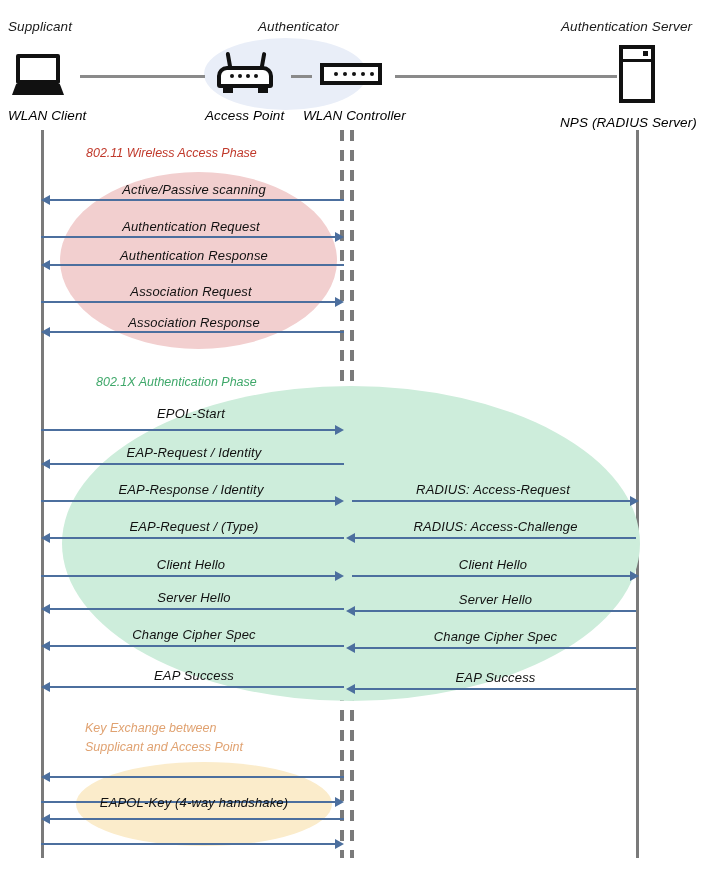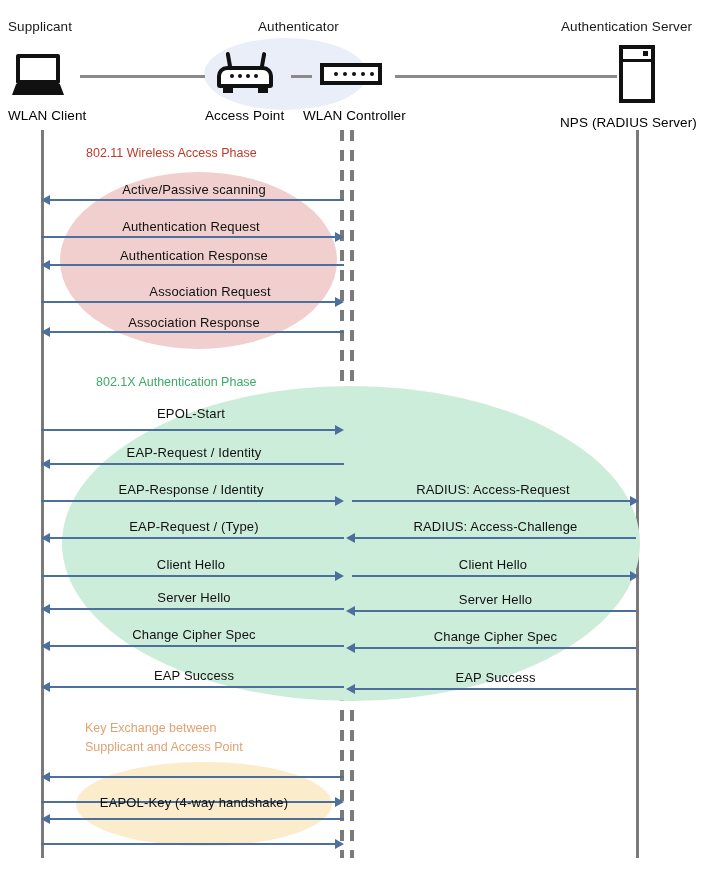--- a/index.html
+++ b/index.html
@@ -6,20 +6,21 @@
   body{
     font-family:"Liberation Sans", sans-serif;
     -webkit-font-smoothing:antialiased;
   }
   #stage{
     position:relative;
     width:713px;
     height:875px;
     background:#ffffff;
     overflow:hidden;
+    font-style:italic;
   }
 
   
   .actor-title{
     position:absolute;
     font-size:13.5px;
     color:#1a1a1a;
     white-space:nowrap;
     letter-spacing:0.1px;
   }
@@ -267,21 +268,21 @@
 
   <div class="msg">
     <div class="msg-line" style="left:44px;top:264px;width:300px;"></div>
     <div class="msg-head head-left" style="left:41px;top:260px;"></div>
     <div class="msg-label" style="left:44px;top:248px;width:300px;">Authentication Response</div>
   </div>
 
   <div class="msg">
     <div class="msg-line" style="left:41px;top:301px;width:300px;"></div>
     <div class="msg-head head-right" style="left:335px;top:297px;"></div>
-    <div class="msg-label" style="left:41px;top:284px;width:300px;margin-left:19px;">Association Request</div>
+    <div class="msg-label" style="left:41px;top:284px;width:300px;">Association Request</div>
   </div>
 
   <div class="msg">
     <div class="msg-line" style="left:44px;top:331px;width:300px;"></div>
     <div class="msg-head head-left" style="left:41px;top:327px;"></div>
     <div class="msg-label" style="left:44px;top:315px;width:300px;">Association Response</div>
   </div>
 
   <div class="msg">
     <div class="msg-line" style="left:41px;top:429px;width:300px;"></div>

